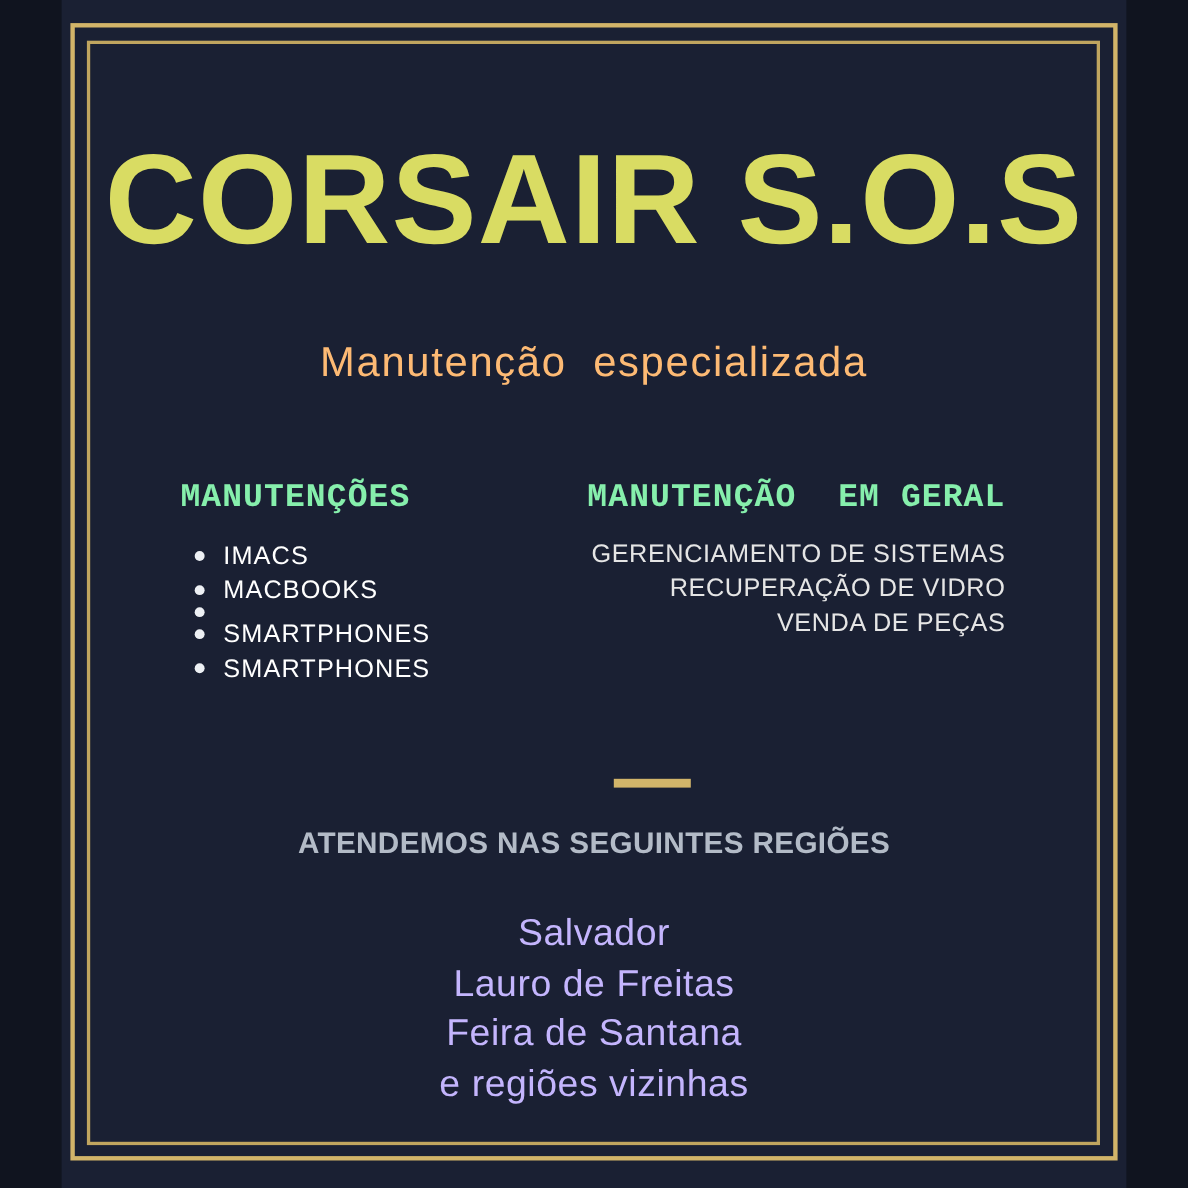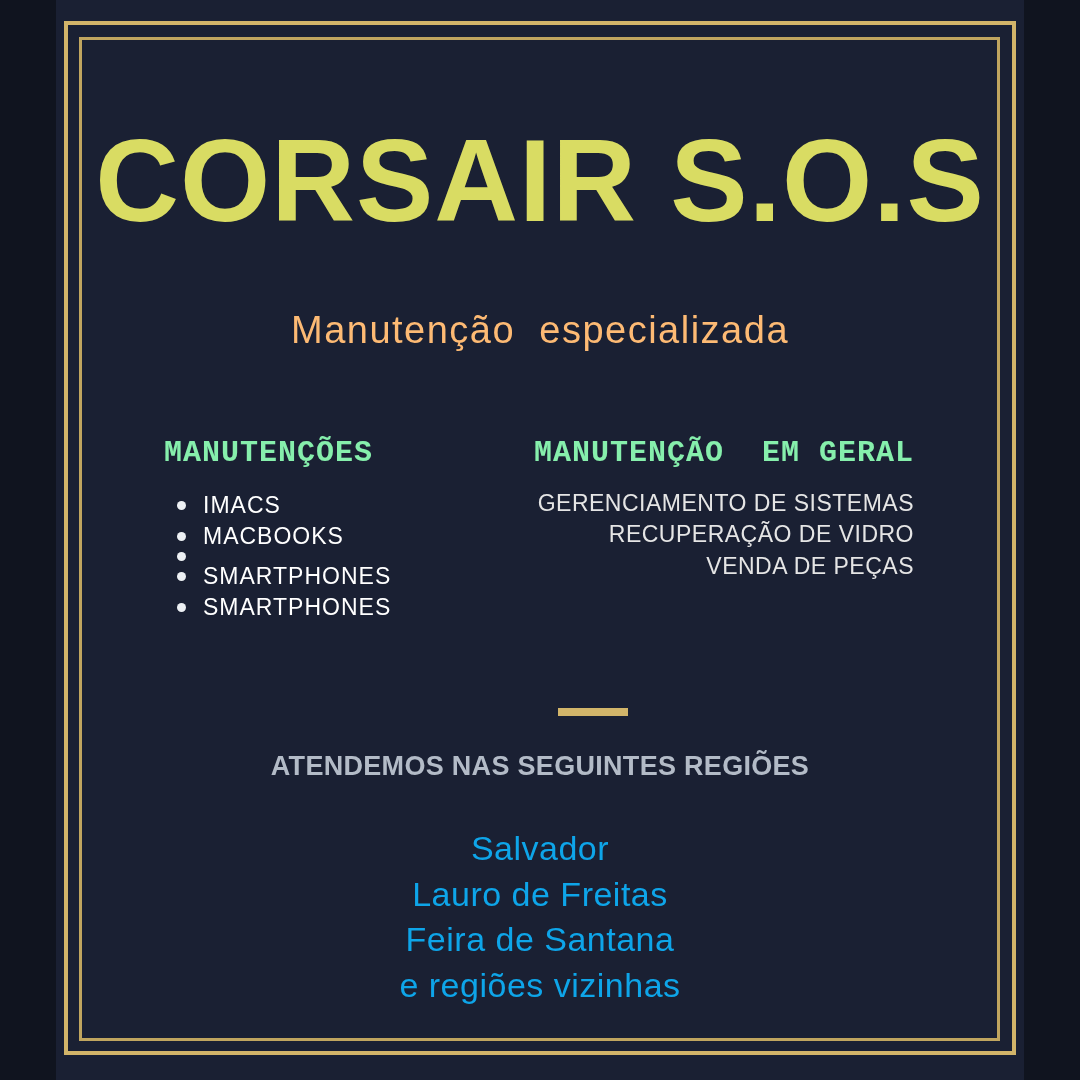--- a/index.html
+++ b/index.html
@@ -116,21 +116,21 @@
     position: absolute;
     left: 0; right: 0; top: 826px;
     list-style: none;
     margin: 0; padding: 0;
     text-align: center;
   }
   .regions-list li {
     font-size: 34px;
     line-height: 45.5px;
     letter-spacing: 0.5px;
-    color: #0ea5e9;
+    color: #c4b5fd;
   }
 </style>
 </head>
 <body>
 
 <div class="canvas">
 
   <div class="frame-outer"></div>
   <div class="frame-inner"></div>
 

